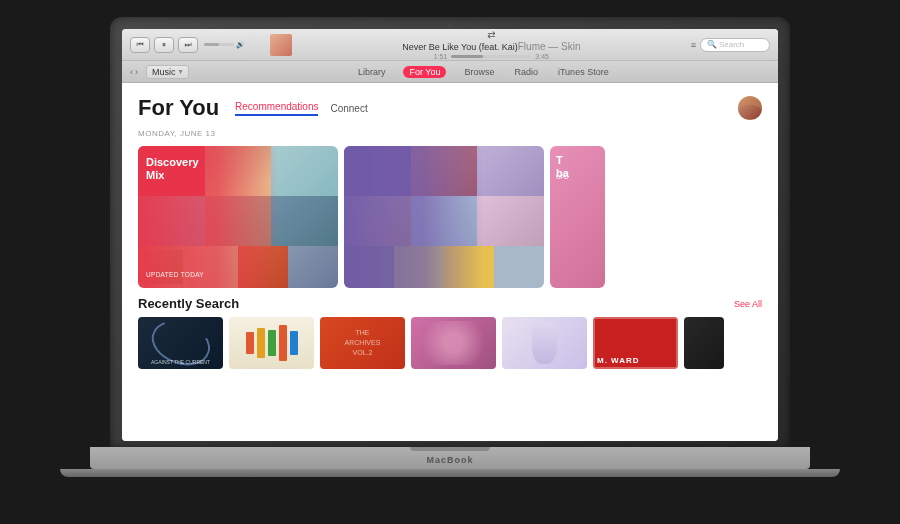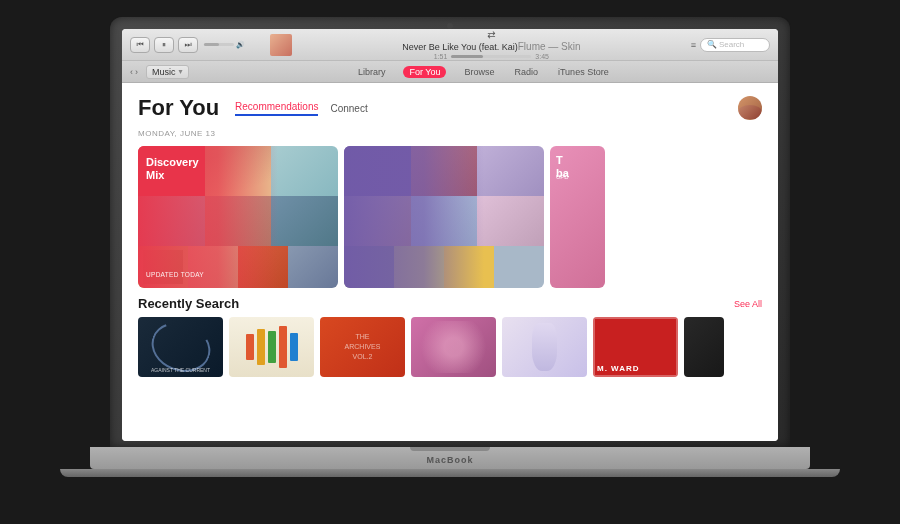--- a/index.html
+++ b/index.html
@@ -298,21 +298,21 @@
     }
 
     .album-row {
       display: flex;
       gap: 6px;
       overflow: hidden;
     }
 
     .album-card {
       width: 85px;
-      height: 60px;
+      height: 52px;
       border-radius: 4px;
       overflow: hidden;
       flex-shrink: 0;
     }
 
     .laptop-base {
       width: 720px;
       height: 22px;
       background: linear-gradient(to bottom, #b0b0b0, #999);
       border-radius: 0 0 4px 4px;

